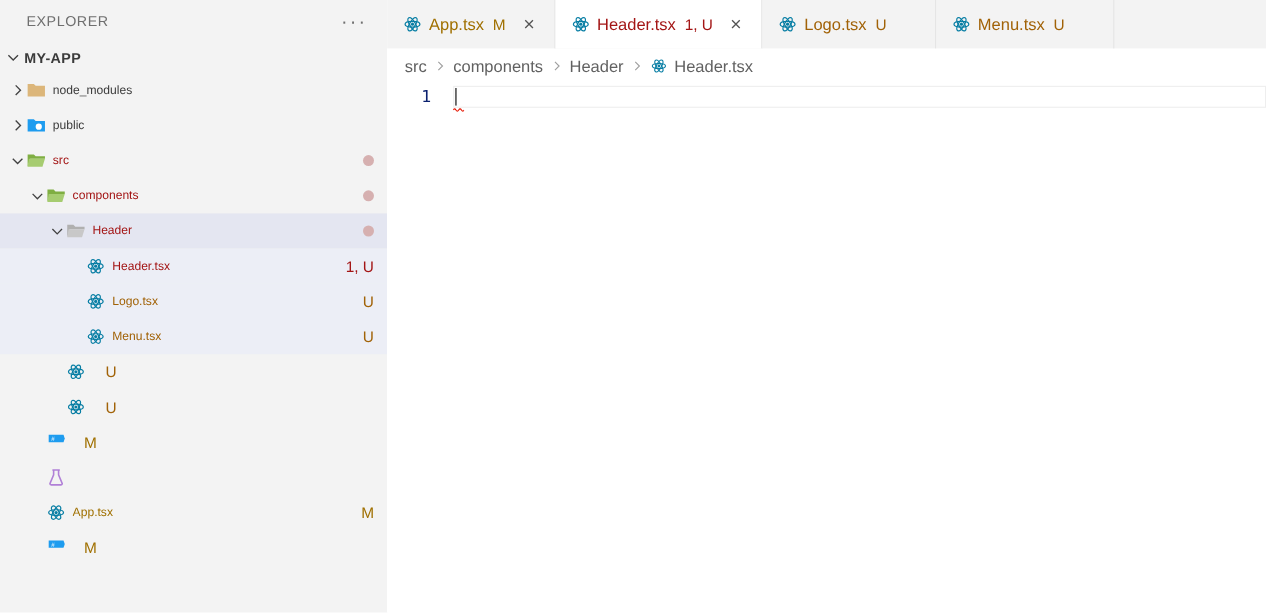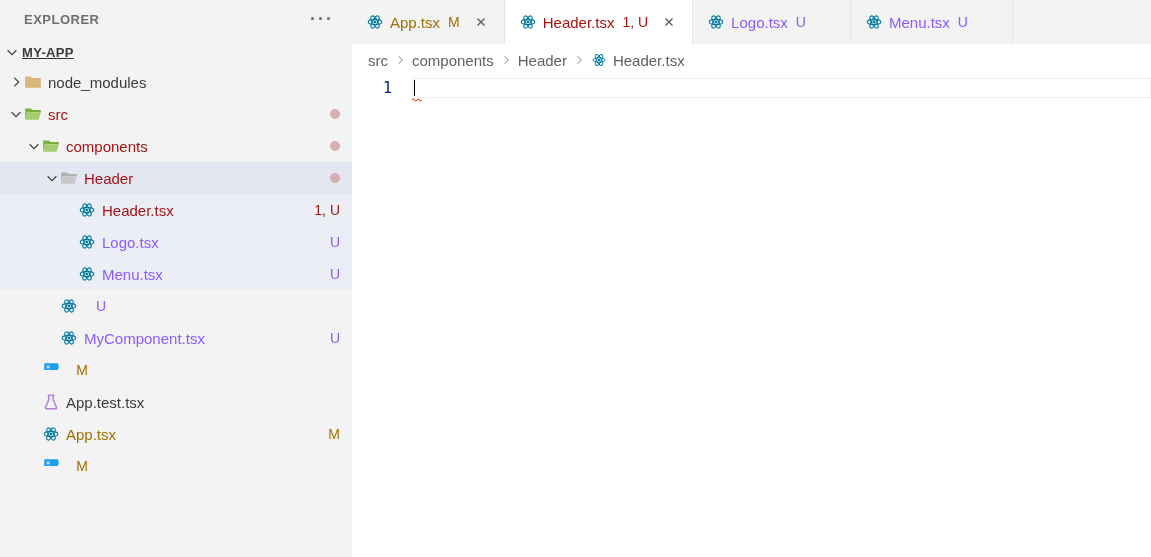--- a/index.html
+++ b/index.html
@@ -1,43 +1,43 @@
 <!DOCTYPE html>
 <html><head>
   <meta charset="utf-8">
   <style>
     * { box-sizing: border-box; margin: 0; padding: 0; }
     body { font-family: "Segoe UI", -apple-system, sans-serif; font-size: 14px; background: #ffffff; color: #333; overflow: hidden; }
     .app { display: flex; width: 1151px; height: 557px; }
 
     
     .sidebar { width: 352px; background: #f3f3f3; display: flex; flex-direction: column; }
-    .sidebar-header { display: flex; align-items: center; justify-content: space-between; padding: 6px 12px 6px 24px; height: 38px; font-weight: bold; }
+    .sidebar-header { display: flex; align-items: center; justify-content: space-between; padding: 6px 12px 6px 24px; height: 38px; }
     .sidebar-title { font-size: 13px; letter-spacing: 0.5px; color: #6f6f6f; }
     .ellipsis { color: #6f6f6f; font-size: 18px; letter-spacing: 2px; cursor: pointer; padding: 2px 6px; }
 
-    .project-header { display: flex; align-items: center; padding: 4px 12px 4px 4px; height: 28px; cursor: pointer; text-decoration: underline; }
+    .project-header { display: flex; align-items: center; padding: 4px 12px 4px 4px; height: 28px; cursor: pointer; }
     .project-name { font-weight: 700; font-size: 13px; letter-spacing: 0.3px; color: #3b3b3b; margin-left: 2px; }
 
     .tree { flex: 1; overflow: auto; }
     .tree-row { display: flex; align-items: center; height: 32px; padding-right: 12px; cursor: pointer; }
     .tree-row.selected { background: #e4e6f1; }
     .tree-row.dim { background: #eceef6; }
     .indent { display: inline-block; }
     .twisty { width: 16px; display: inline-flex; justify-content: center; align-items: center; color: #424242; }
     .twisty svg { width: 14px; height: 14px; }
     .file-icon { width: 18px; height: 18px; display: inline-flex; align-items: center; justify-content: center; margin-right: 6px; flex-shrink: 0; }
-    .file-label { flex: 1; font-size: 15px; white-space: nowrap; overflow: hidden; text-overflow: ellipsis; }
+    .file-label { flex: 1; font-size: 11px; white-space: nowrap; overflow: hidden; text-overflow: ellipsis; }
     .badge { font-size: 14px; margin-left: 4px; min-width: 18px; text-align: right; }
     .dot { width: 10px; height: 10px; border-radius: 50%; margin-left: auto; flex-shrink: 0; }
 
     
     .c-default { color: #3b3b3b; }
     .c-red { color: #a31515; }
-    .c-green { color: #8b5cf6; }
+    .c-green { color: #a16207; }
     .c-amber { color: #a07000; }
 
     .icon-folder { fill: #dcb67a; }
     .icon-public { fill: #1e9cef; }
 
     
     .main { flex: 1; display: flex; flex-direction: column; background: #ffffff; }
 
     .tabs { display: flex; height: 44px; background: #f3f3f3; }
     .tab { display: flex; align-items: center; gap: 6px; padding: 0 14px; border-right: 1px solid #e5e5e5; cursor: pointer; position: relative; }
@@ -95,20 +95,35 @@
             <svg viewBox="0 0 16 16">
               <path class="icon-folder" d="M1 3 h5 l1.5 1.5 H15 v8.5 H1 z"></path>
             </svg>
           </span>
           <span class="file-label c-default">node_modules</span>
         </div>
         <div class="tree-row">
           <span class="indent" style="width: 8px;"></span>
           <span class="twisty">
             <svg viewBox="0 0 16 16">
+              <path d="M6 3 L11 8 L6 13" stroke="#424242" stroke-width="1.4" fill="none"></path>
+            </svg>
+          </span>
+          <span class="file-icon">
+            <svg viewBox="0 0 16 16">
+              <path class="icon-public" d="M1 3 h5 l1.5 1.5 H15 v8.5 H1 z"></path>
+              <circle cx="10" cy="9" r="2.5" fill="#fff"></circle>
+            </svg>
+          </span>
+          <span class="file-label c-default">public</span>
+        </div>
+        <div class="tree-row">
+          <span class="indent" style="width: 8px;"></span>
+          <span class="twisty">
+            <svg viewBox="0 0 16 16">
               <path d="M3 6 L8 11 L13 6" stroke="#424242" stroke-width="1.4" fill="none"></path>
             </svg>
           </span>
           <span class="file-icon">
             <svg viewBox="0 0 16 16">
               <path fill="#7fae42" d="M1 3 h5 l1.5 1.5 H15 v2 H3 L1 13 z"></path>
               <path fill="#a6cc70" d="M2 6.5 H15 L13 13 H1 z"></path>
             </svg>
           </span>
           <span class="file-label c-red">src</span>
@@ -205,21 +220,20 @@
           <span class="indent" style="width: 44px;"></span>
           <span class="twisty"></span>
           <span class="file-icon">
             <svg viewBox="0 0 16 16">
               <circle cx="8" cy="8" r="1.3" fill="#087ea4"></circle>
               <ellipse cx="8" cy="8" rx="6" ry="2.3" stroke="#087ea4" stroke-width="1" fill="none"></ellipse>
               <ellipse cx="8" cy="8" rx="6" ry="2.3" stroke="#087ea4" stroke-width="1" fill="none" transform="rotate(60 8 8)"></ellipse>
               <ellipse cx="8" cy="8" rx="6" ry="2.3" stroke="#087ea4" stroke-width="1" fill="none" transform="rotate(120 8 8)"></ellipse>
             </svg>
           </span>
-          <span class="file-label c-green">MyComponent.tsx</span>
           <span class="badge c-green">U</span>
         </div>
         <div class="tree-row">
           <span class="indent" style="width: 26px;"></span>
           <span class="twisty"></span>
           <span class="file-icon">
             <svg viewBox="0 0 16 16">
               <path fill="#1e9cef" d="M2 2 h12 l1 3 -1 3 H2 z"></path>
               <text x="4" y="7" font-size="5" fill="#fff" font-family="sans-serif">#</text>
             </svg>
@@ -228,21 +242,20 @@
         </div>
         <div class="tree-row">
           <span class="indent" style="width: 26px;"></span>
           <span class="twisty"></span>
           <span class="file-icon">
             <svg viewBox="0 0 16 16">
               <path d="M6 2 v4 L3 13 a1 1 0 0 0 1 1 h8 a1 1 0 0 0 1 -1 L10 6 V2" stroke="#b180d7" stroke-width="1.3" fill="none"></path>
               <line x1="5" y1="2" x2="11" y2="2" stroke="#b180d7" stroke-width="1.3"></line>
             </svg>
           </span>
-          <span class="file-label c-default">App.test.tsx</span>
         </div>
         <div class="tree-row">
           <span class="indent" style="width: 26px;"></span>
           <span class="twisty"></span>
           <span class="file-icon">
             <svg viewBox="0 0 16 16">
               <circle cx="8" cy="8" r="1.3" fill="#087ea4"></circle>
               <ellipse cx="8" cy="8" rx="6" ry="2.3" stroke="#087ea4" stroke-width="1" fill="none"></ellipse>
               <ellipse cx="8" cy="8" rx="6" ry="2.3" stroke="#087ea4" stroke-width="1" fill="none" transform="rotate(60 8 8)"></ellipse>
               <ellipse cx="8" cy="8" rx="6" ry="2.3" stroke="#087ea4" stroke-width="1" fill="none" transform="rotate(120 8 8)"></ellipse>

